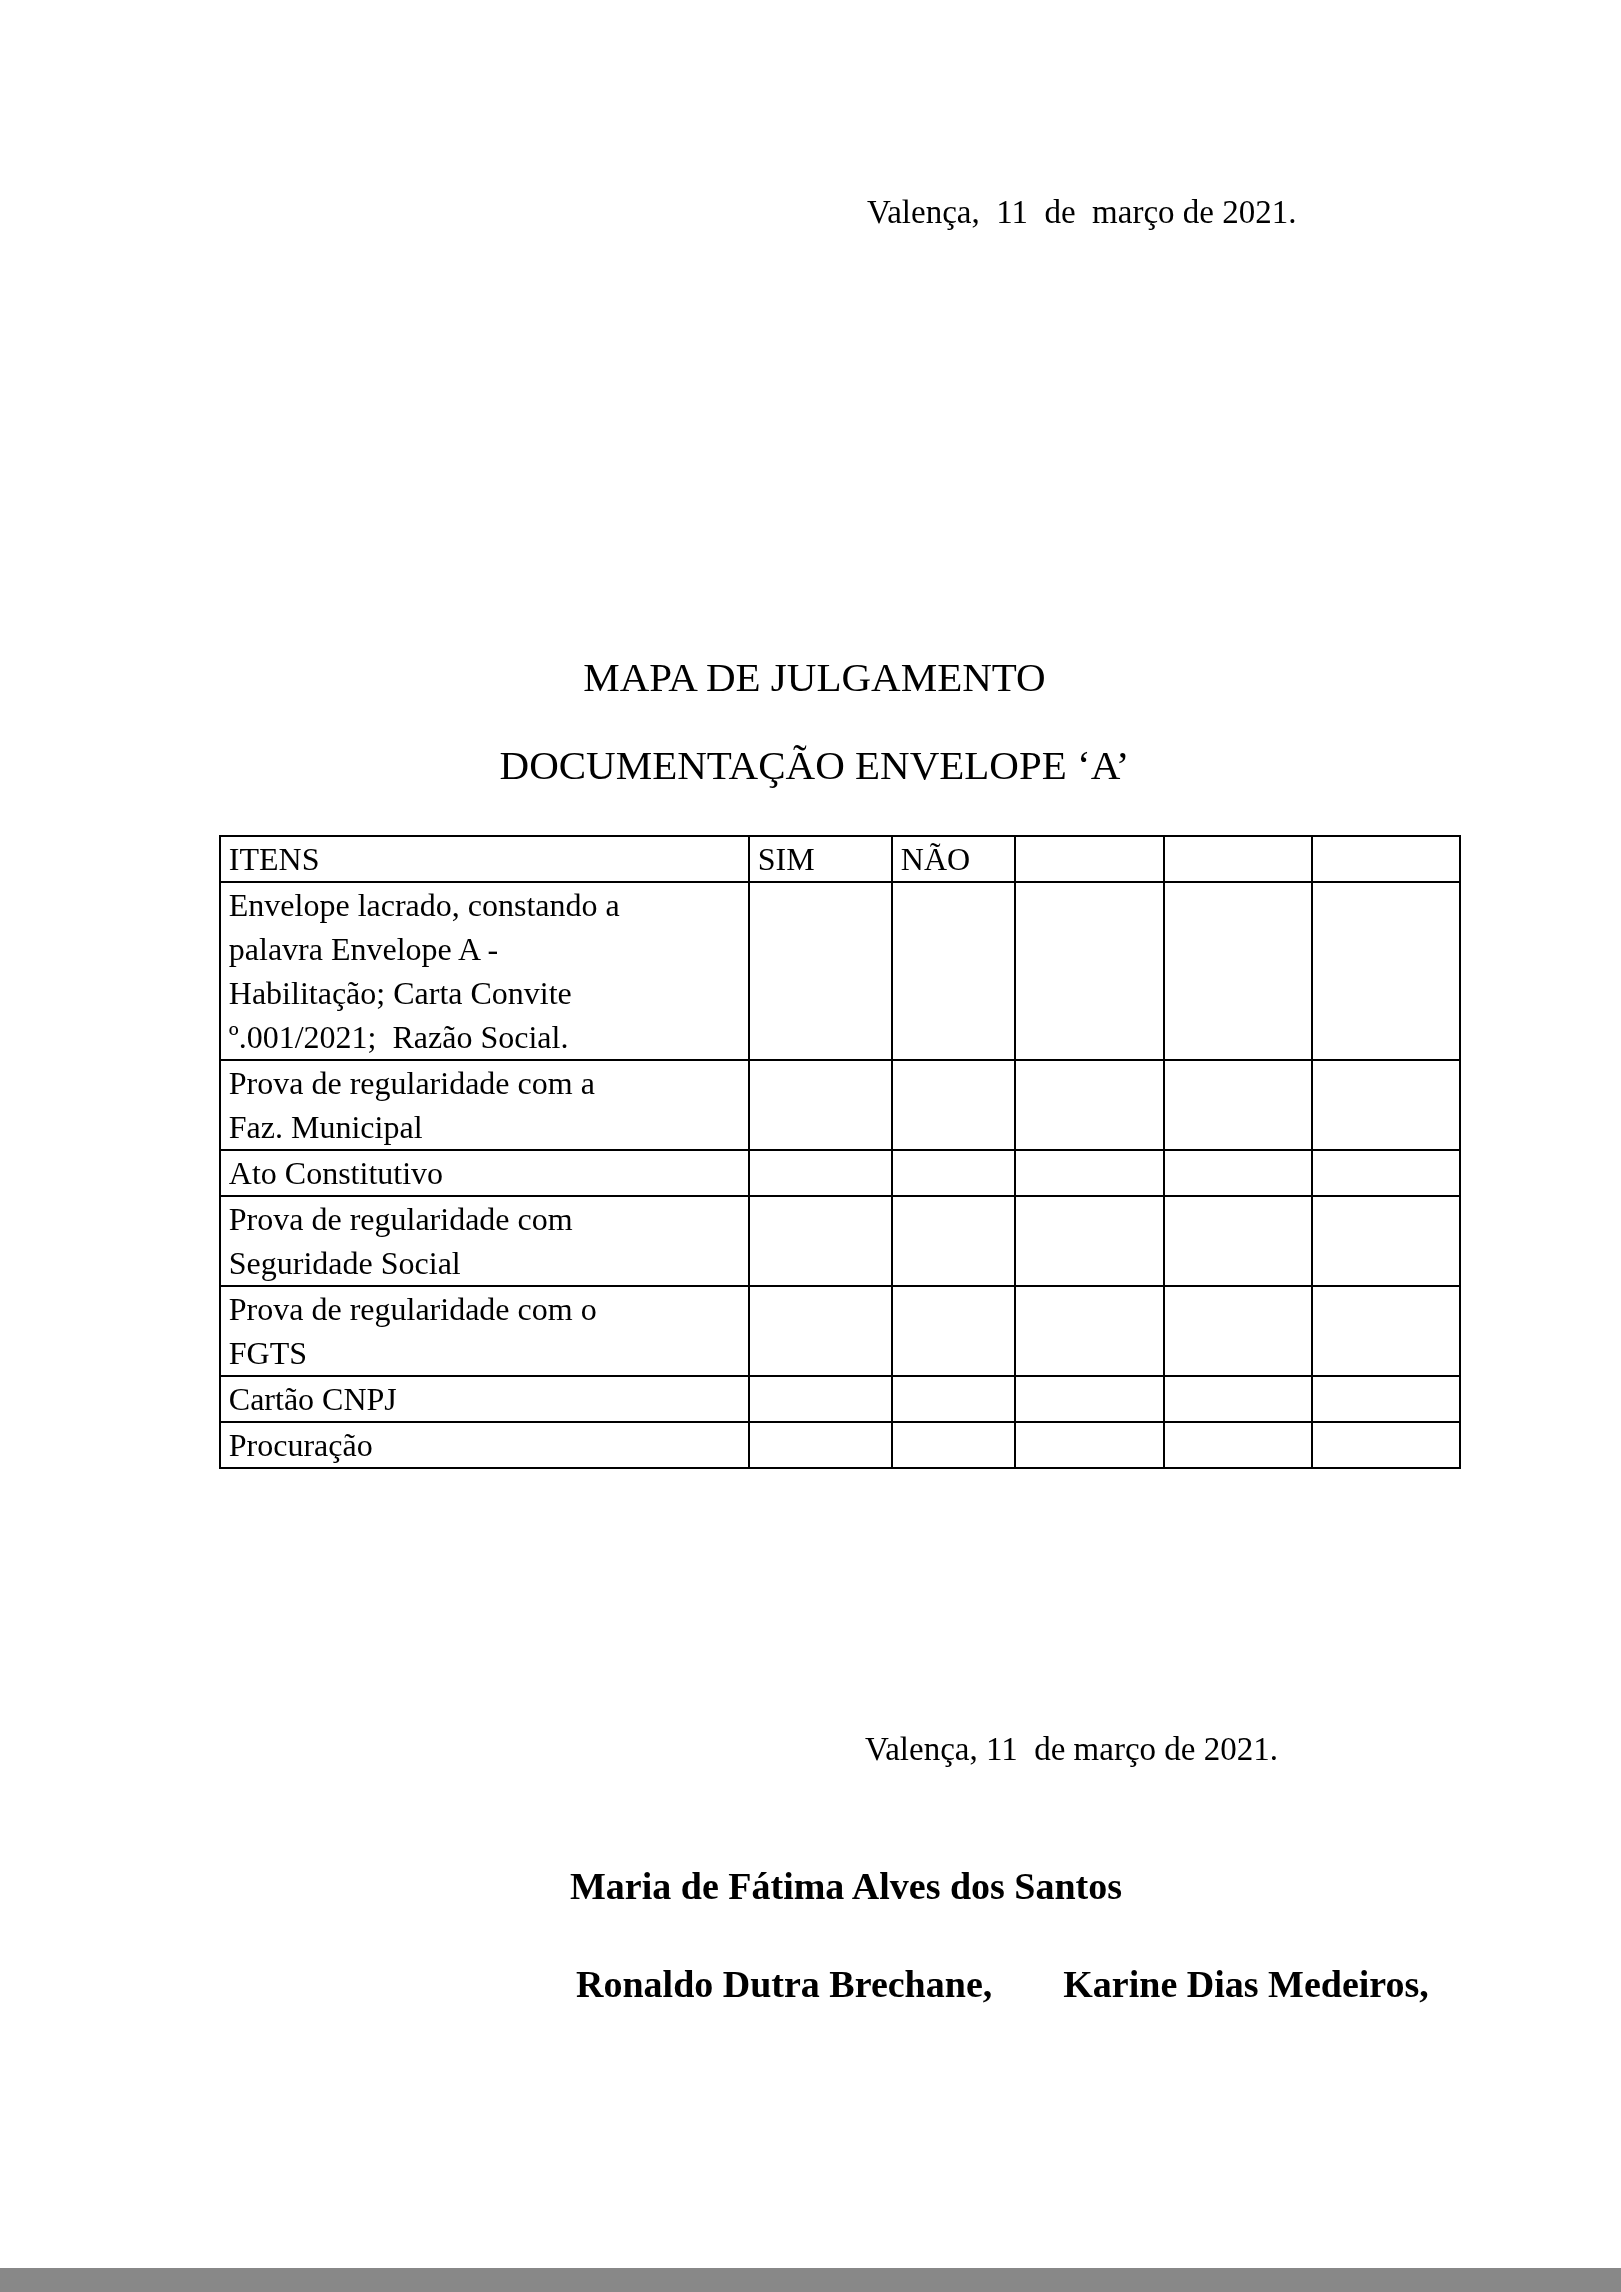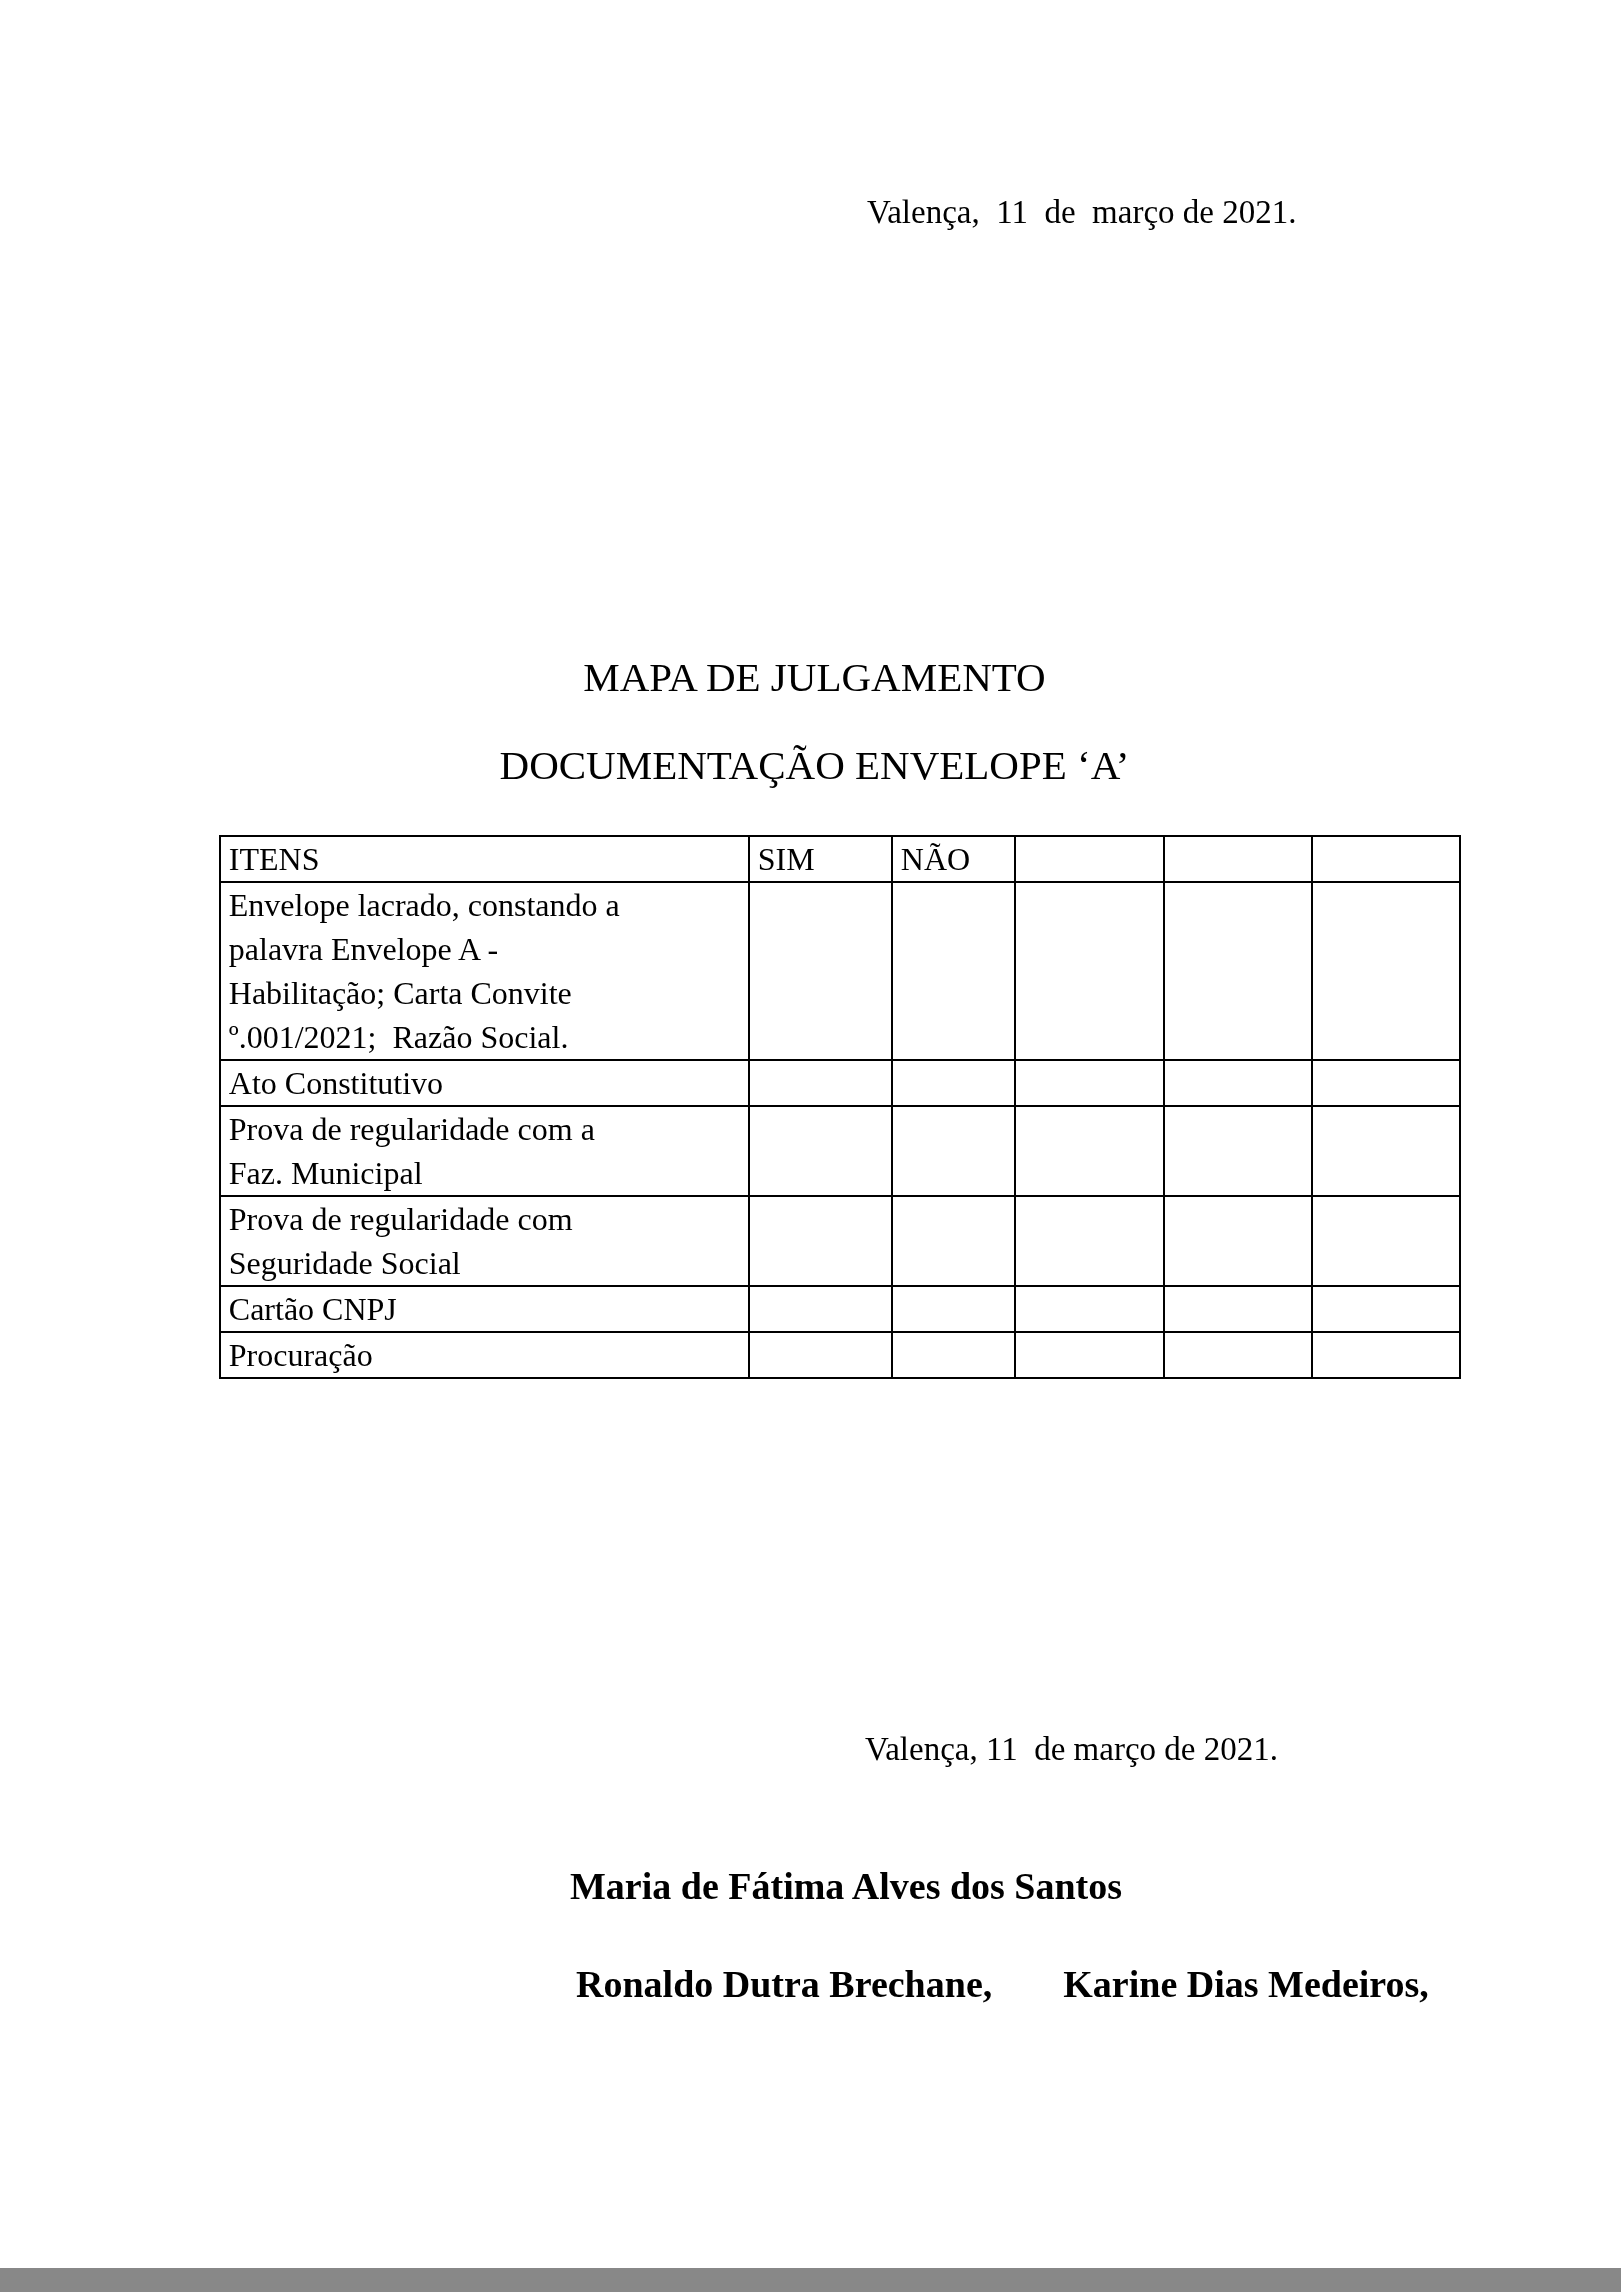--- a/index.html
+++ b/index.html
@@ -106,39 +106,48 @@
 palavra Envelope A -
 Habilitação; Carta Convite
 º.001/2021;  Razão Social.</td>
         <td></td>
         <td></td>
         <td></td>
         <td></td>
         <td></td>
       </tr>
       <tr>
-        <td>Ato Constitutivo</td>
-        <td></td>
-        <td></td>
-        <td></td>
-        <td></td>
-        <td></td>
-      </tr>
-      <tr>
         <td>Prova de regularidade com a
 Faz. Municipal</td>
         <td></td>
         <td></td>
         <td></td>
         <td></td>
         <td></td>
       </tr>
       <tr>
+        <td>Ato Constitutivo</td>
+        <td></td>
+        <td></td>
+        <td></td>
+        <td></td>
+        <td></td>
+      </tr>
+      <tr>
         <td>Prova de regularidade com
 Seguridade Social</td>
+        <td></td>
+        <td></td>
+        <td></td>
+        <td></td>
+        <td></td>
+      </tr>
+      <tr>
+        <td>Prova de regularidade com o
+FGTS</td>
         <td></td>
         <td></td>
         <td></td>
         <td></td>
         <td></td>
       </tr>
       <tr>
         <td>Cartão CNPJ</td>
         <td></td>
         <td></td>

